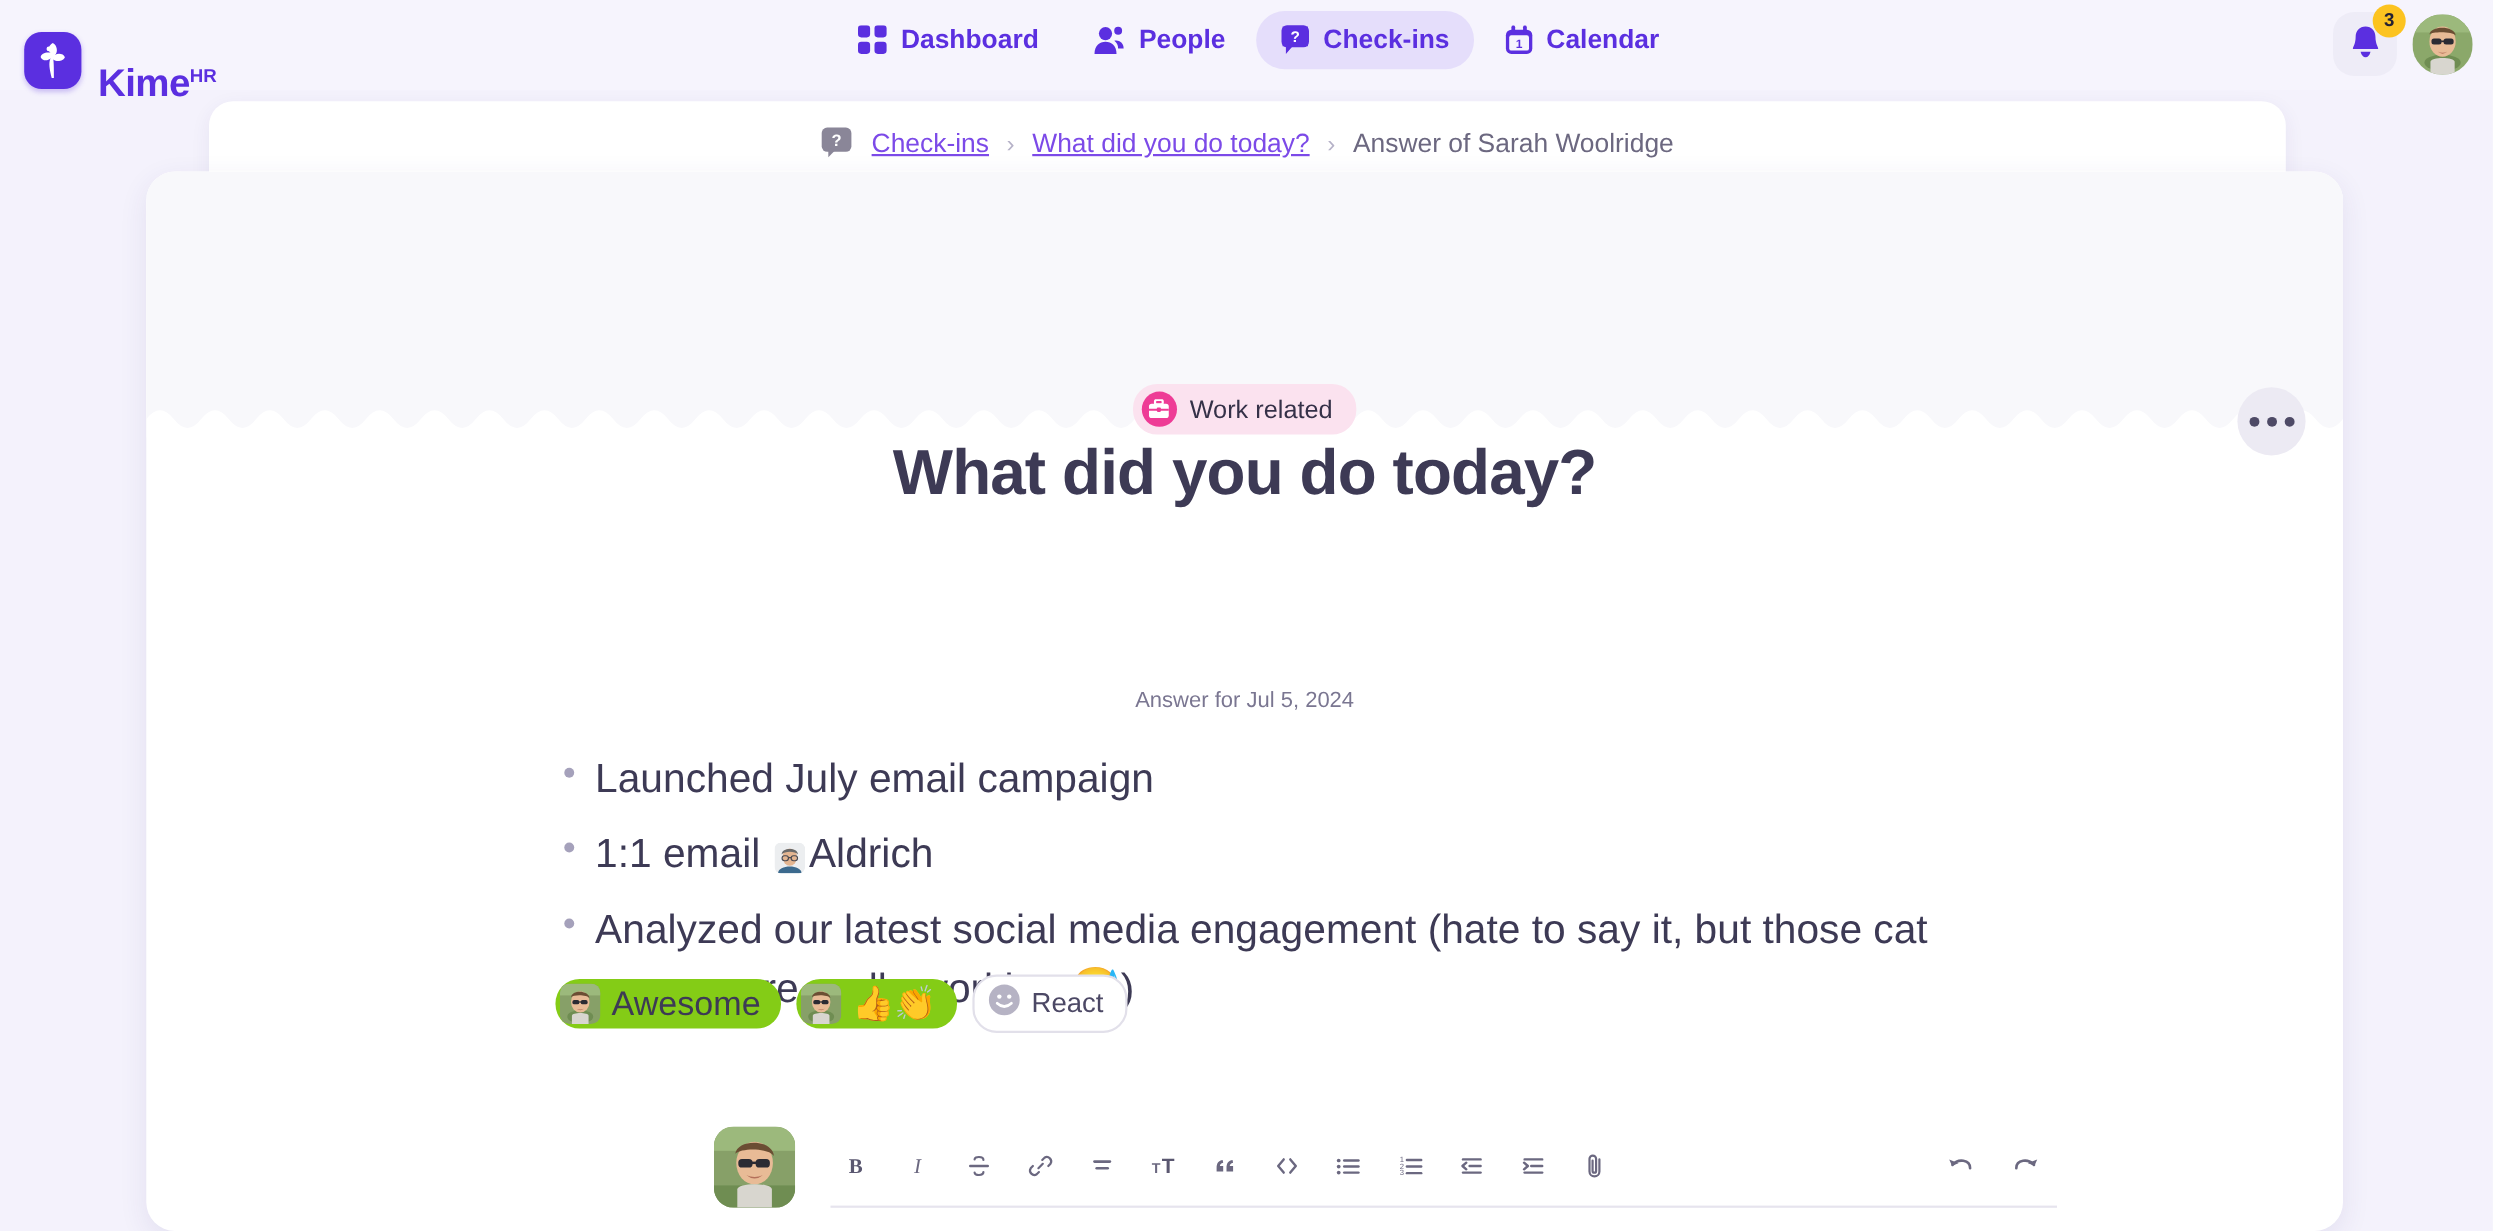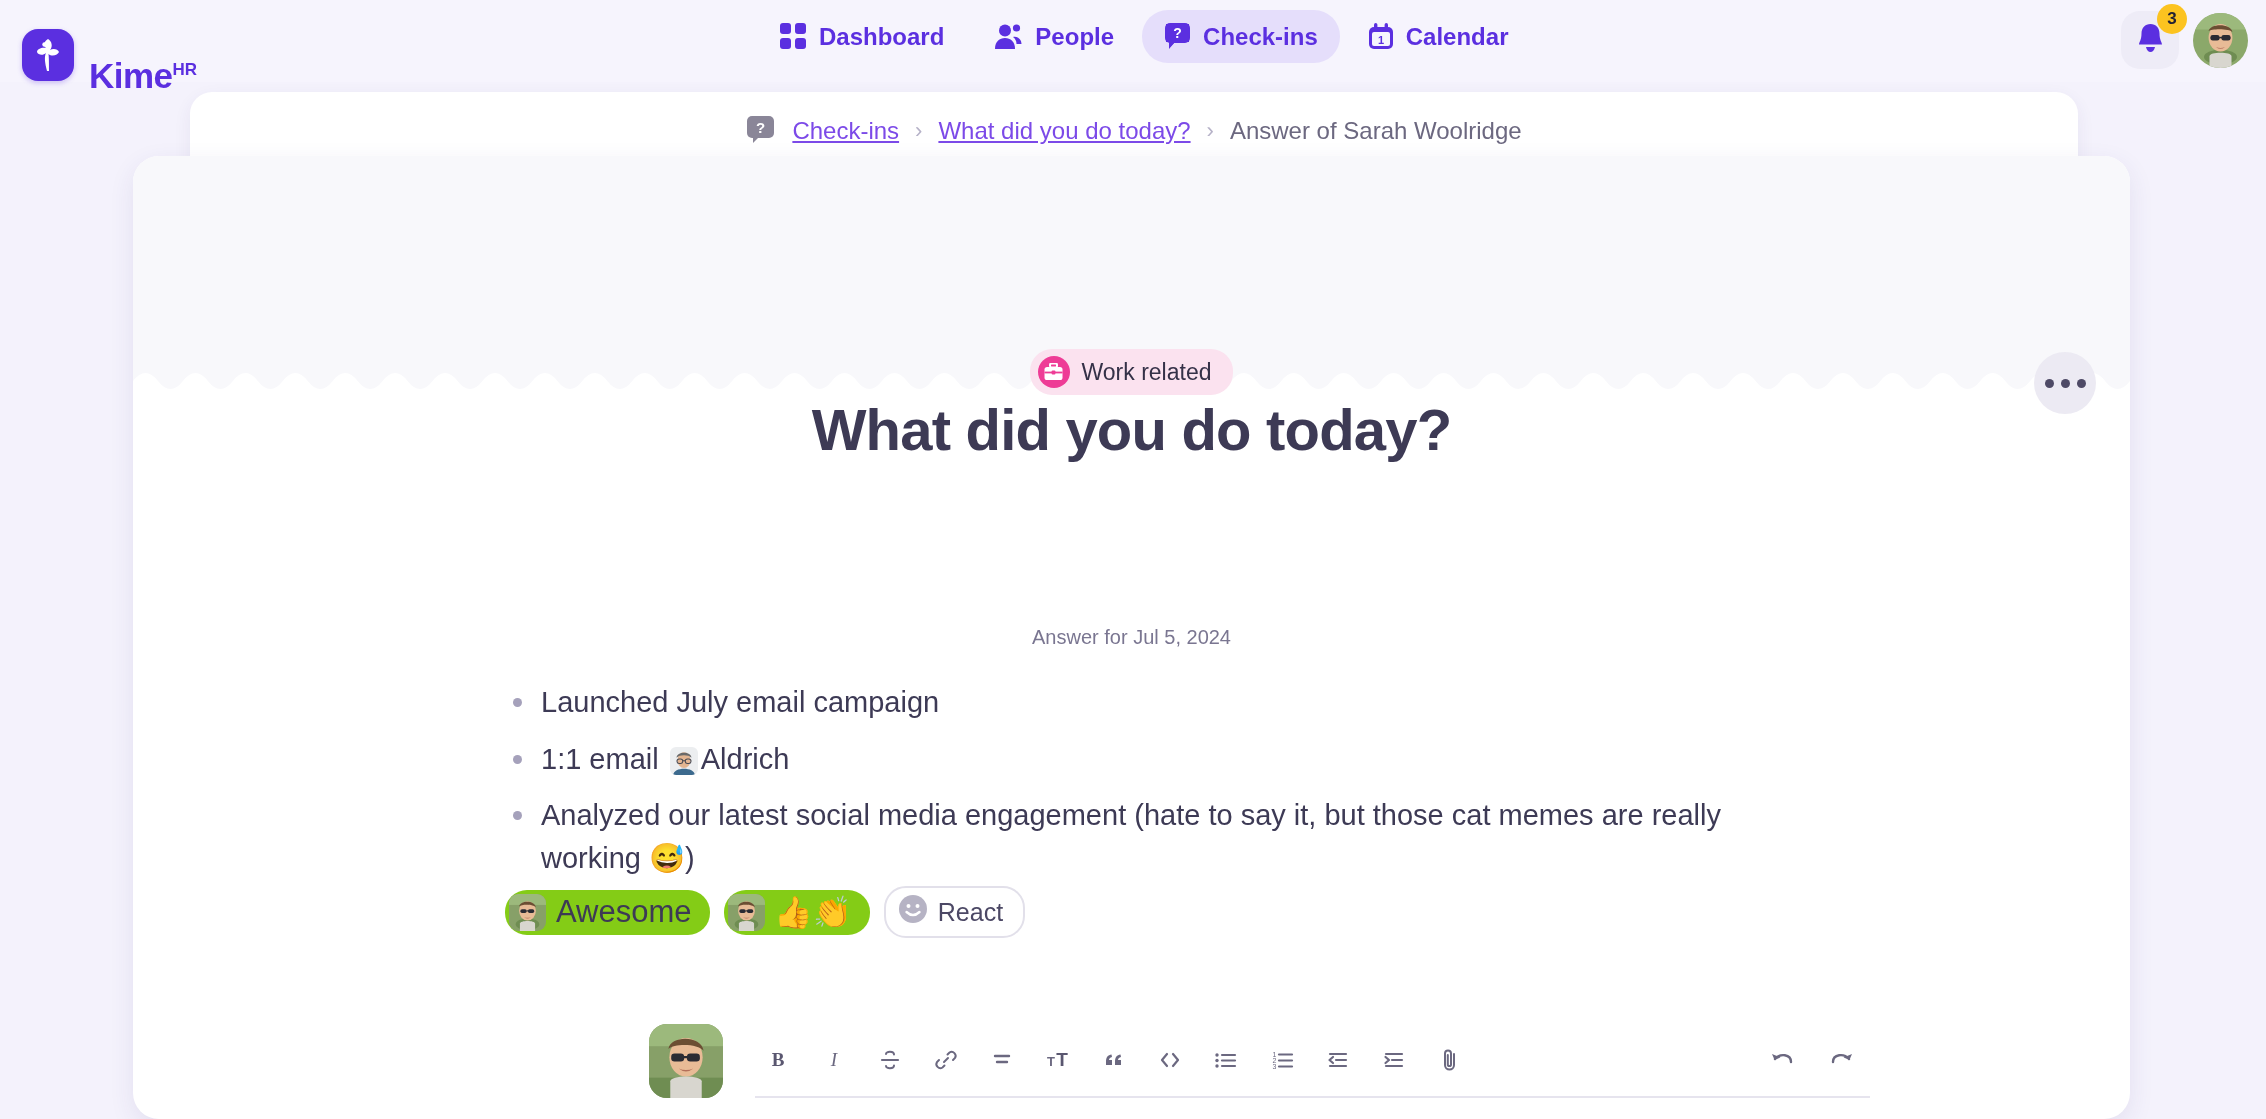--- a/index.html
+++ b/index.html
@@ -157,21 +157,21 @@
   }
 
   
   #answer-date {
     position: absolute; left: 0; top: 470px; width: 100%;
     text-align: center; font-size: 20px; color: #7a7691;
   }
   #answer-list {
     position: absolute; left: 372px; top: 525px;
     width: 1300px;
-    font-size: 29px; color: #3d3a55; line-height: 1.47;
+    font-size: 37px; color: #3d3a55; line-height: 1.47;
   }
   #answer-list li {
     list-style: none; position: relative;
     padding-left: 36px; margin-bottom: 14px;
   }
   #answer-list li::before {
     content: ""; position: absolute; left: 8px; top: 17px;
     width: 9px; height: 9px; border-radius: 50%;
     background: #a5a1bb;
   }

